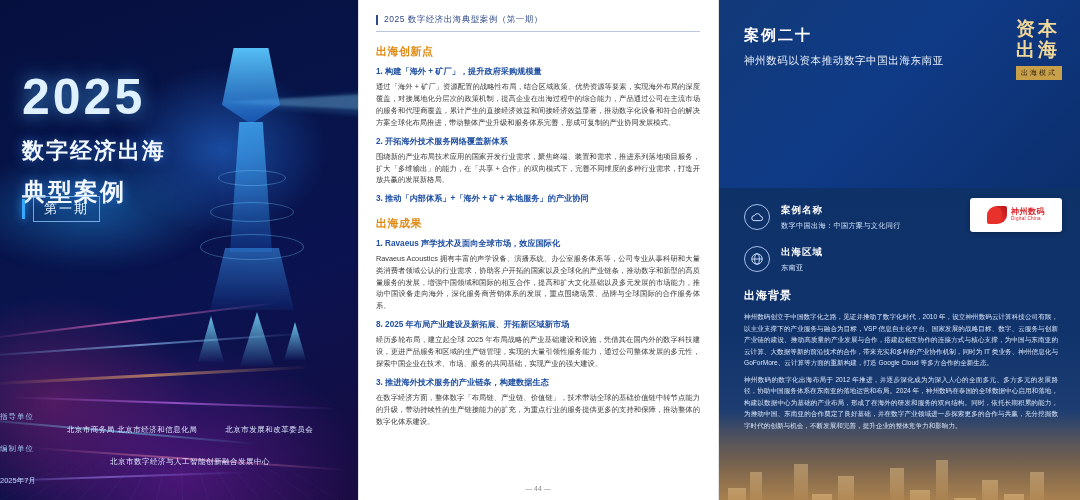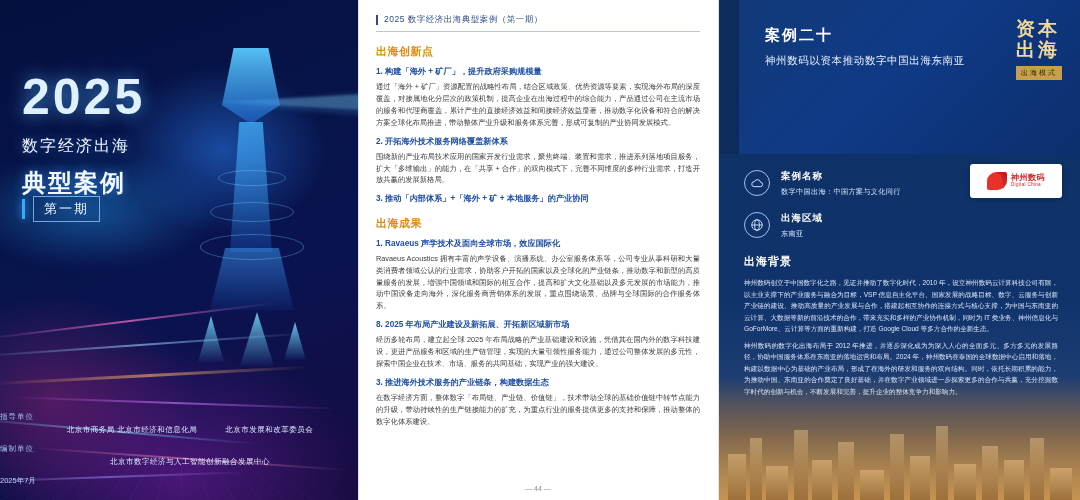--- a/index.html
+++ b/index.html
@@ -105,21 +105,21 @@
     color: #ffffff;
   }
   .cover-year {
     font-size: 50px; font-weight: 700; letter-spacing: 3px;
     color: #dff0ff;
     text-shadow: 0 0 18px rgba(80,180,255,.75);
     line-height: 1;
   }
   .cover-l1 {
     margin-top: 14px;
-    font-size: 16px; font-weight: 400; letter-spacing: 2px; color: #f2f8ff;
+    font-size: 22px; font-weight: 700; letter-spacing: 2px; color: #f2f8ff;
     text-shadow: 0 0 12px rgba(60,150,255,.6);
   }
   .cover-l2 {
     margin-top: 10px;
     font-size: 24px; font-weight: 700; letter-spacing: 2px; color: #f2f8ff;
     text-shadow: 0 0 12px rgba(60,150,255,.6);
   }
   .cover-badge {
     position: absolute; left: 22px; top: 196px;
     display: flex; align-items: center; gap: 8px;
@@ -176,24 +176,23 @@
   
   .right {
     position: relative;
     width: 362px; height: 500px;
     flex: 0 0 362px;
     overflow: hidden;
     background: #0d2b5c;
   }
   .right-top {
     position: relative;
-    height: 154px;
+    height: 188px;
     background: linear-gradient(135deg, #123a79 0%, #0f3a86 45%, #0c2f6d 100%);
     padding: 26px 22px 0 26px;
-    margin-left: 21px;
   }
   .case-no {
     color: #ffffff; font-size: 15px; font-weight: 700; letter-spacing: 2px;
   }
   .case-desc {
     color: #e7effb; font-size: 10.5px; margin-top: 9px; letter-spacing: .6px;
   }
   .stamp {
     position: absolute; right: 18px; top: 18px;
     text-align: center;

